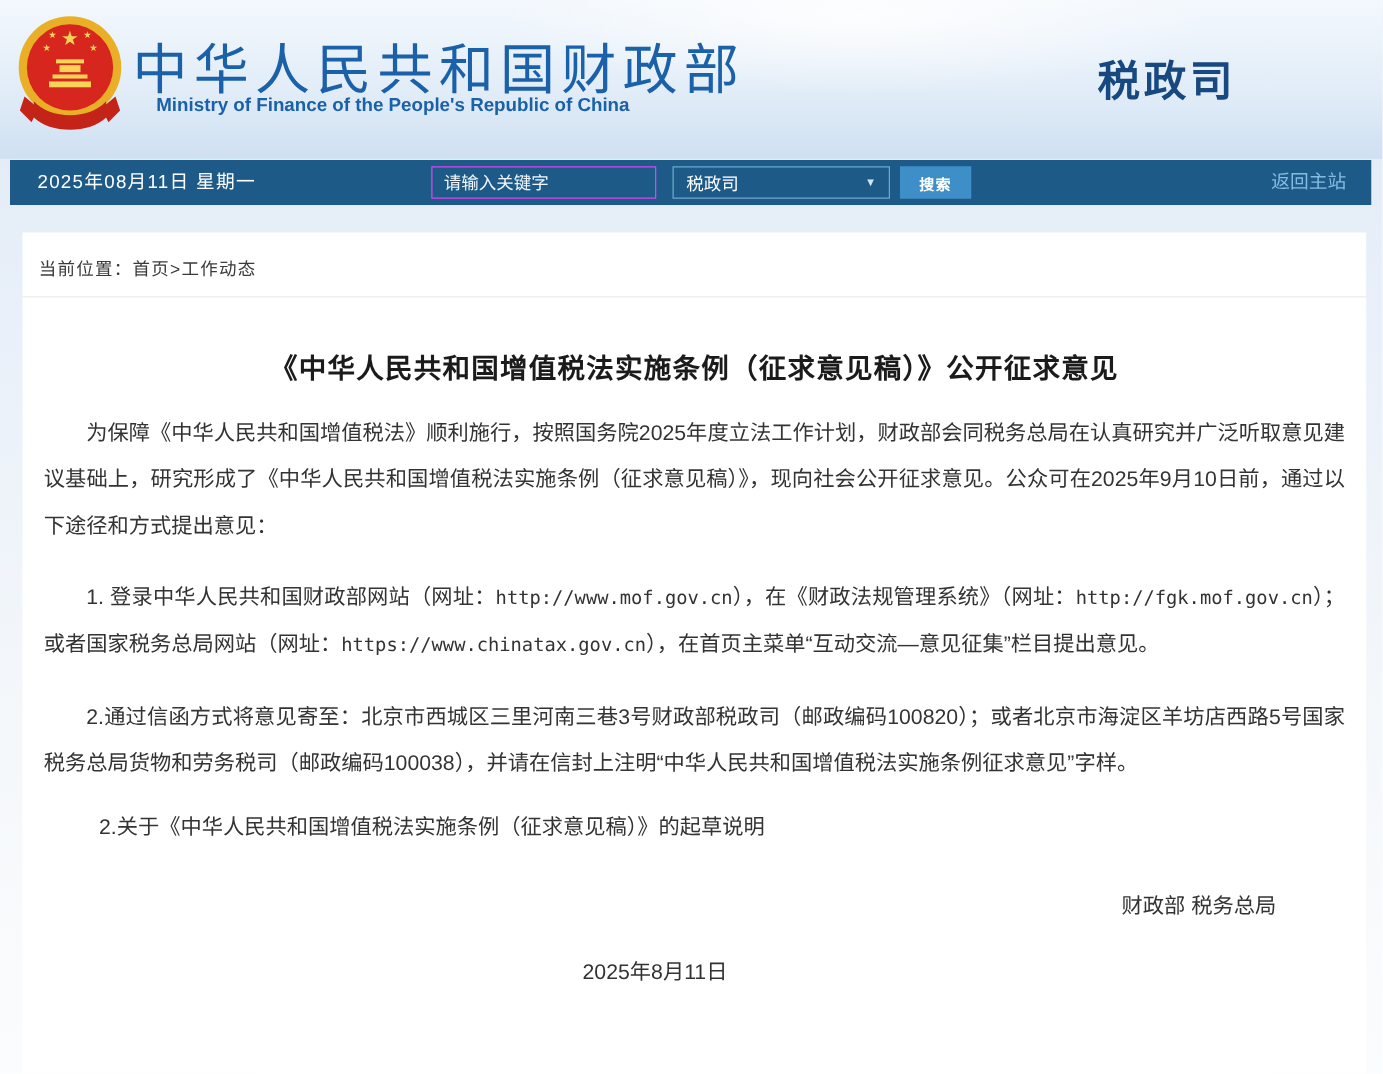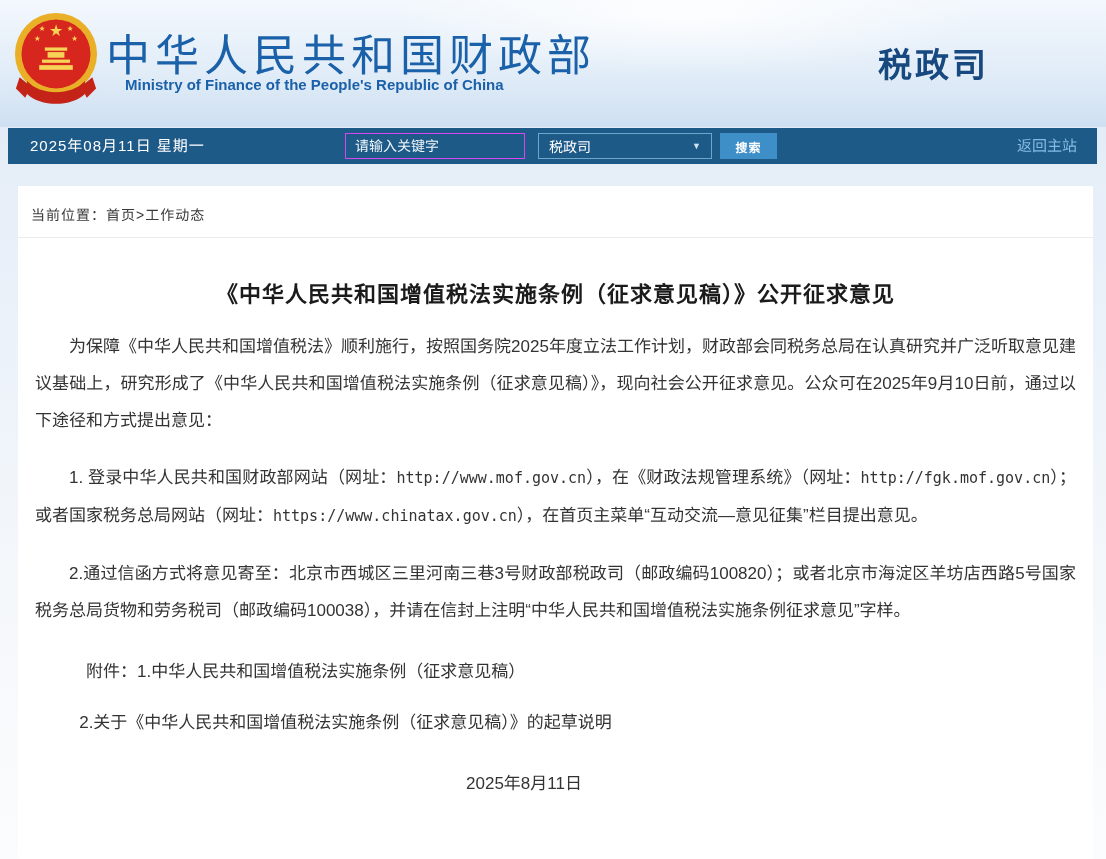--- a/index.html
+++ b/index.html
@@ -138,18 +138,18 @@
 
   <div class="article">
     <h1 class="article-title">《中华人民共和国增值税法实施条例（征求意见稿）》公开征求意见</h1>
 
     <p class="para first">为保障《中华人民共和国增值税法》顺利施行，按照国务院2025年度立法工作计划，财政部会同税务总局在认真研究并广泛听取意见建议基础上，研究形成了《中华人民共和国增值税法实施条例（征求意见稿）》，现向社会公开征求意见。公众可在2025年9月10日前，通过以下途径和方式提出意见：</p>
 
     <p class="para"><span>1. 登录中华人民共和国财政部网站（网址：</span><span class="mono">http://www.mof.gov.cn</span><span>），在《财政法规管理系统》（网址：</span><span class="mono">http://fgk.mof.gov.cn</span><span>）；或者国家税务总局网站（网址：</span><span class="mono">https://www.chinatax.gov.cn</span><span>），在首页主菜单“互动交流—意见征集”栏目提出意见。</span></p>
 
     <p class="para">2.通过信函方式将意见寄至：北京市西城区三里河南三巷3号财政部税政司（邮政编码100820）；或者北京市海淀区羊坊店西路5号国家税务总局货物和劳务税司（邮政编码100038），并请在信封上注明“中华人民共和国增值税法实施条例征求意见”字样。</p>
 
-    <p class="attachment a1">附件：1.中华人民共和国增值税法实施条例（征求意见稿）</p>
     <p class="attachment a2">2.关于《中华人民共和国增值税法实施条例（征求意见稿）》的起草说明</p>
 
+    <p class="signature">财政部 税务总局</p>
     <p class="sign-date">2025年8月11日</p>
   </div>
 </div>
 
 </body></html>

